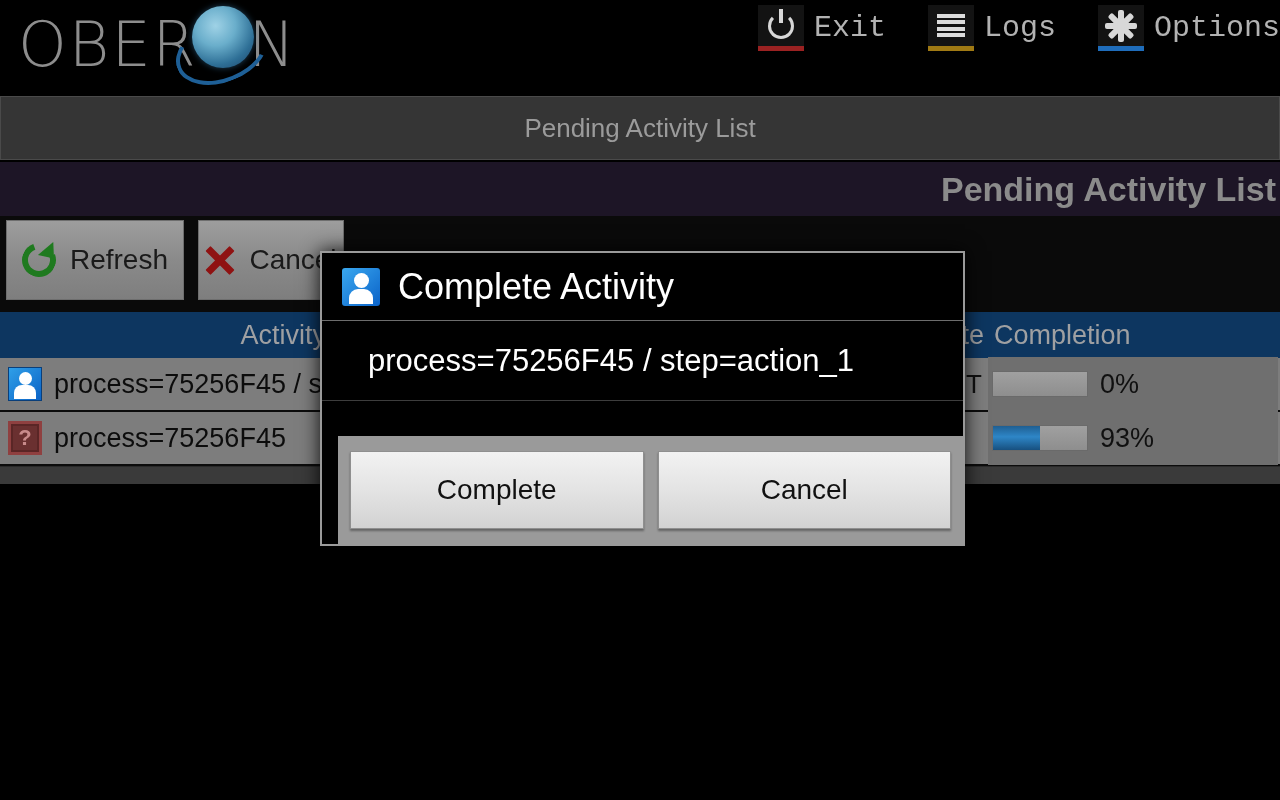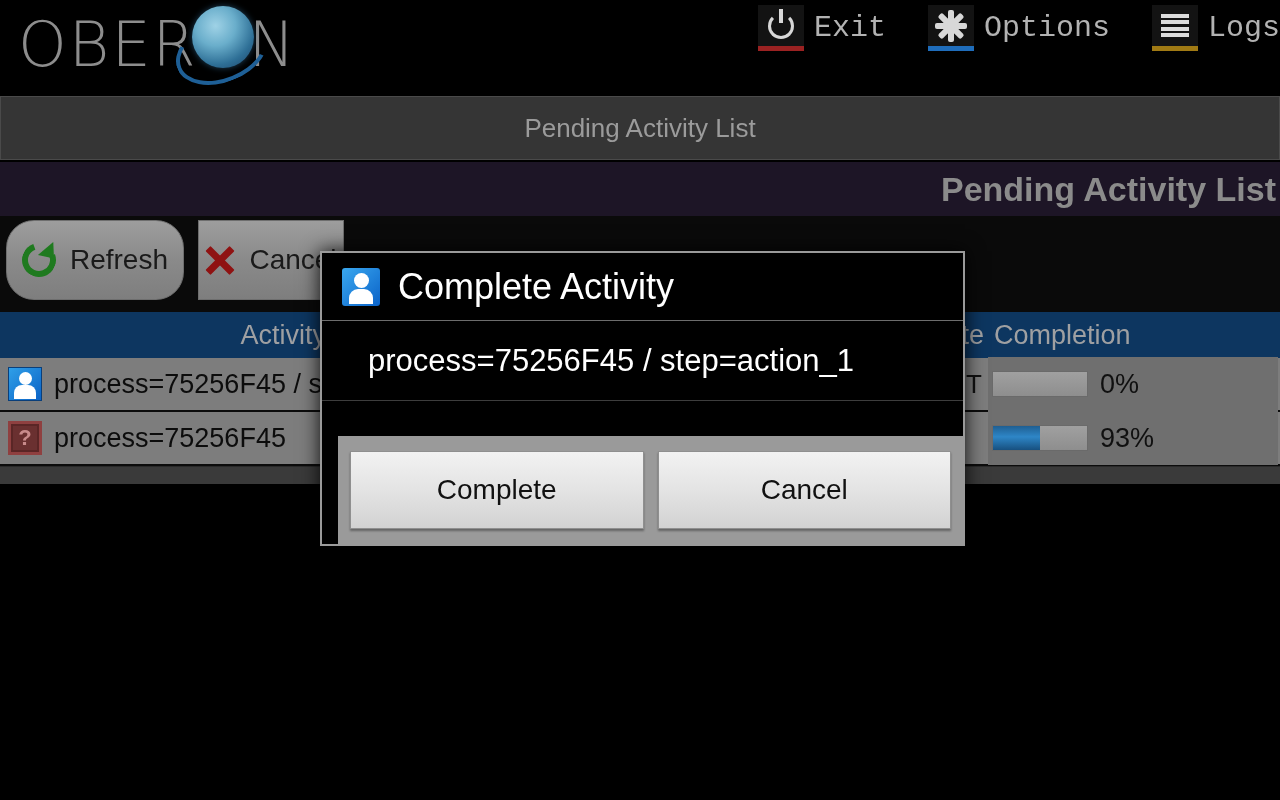--- a/index.html
+++ b/index.html
@@ -104,21 +104,21 @@
 
   
   .toolbar { position: absolute; left: 0; top: 216px; width: 1280px; height: 96px; background: #0a0a0a; }
   .tb-btn {
     position: absolute; top: 4px; height: 80px;
     background: linear-gradient(#9d9d9d, #8a8a8a 50%, #7e7e7e);
     border: 1px solid #6e6e6e;
     display: flex; align-items: center; justify-content: center; gap: 14px;
     cursor: pointer;
   }
-  .tb-btn.refresh { left: 6px; width: 178px; border-radius: 28px; }
+  .tb-btn.refresh { left: 6px; width: 178px; }
   .tb-btn.cancel  { left: 198px; width: 146px; }
   .tb-text { font-size: 28px; color: #1a1a1a; }
   .ico-refresh { width: 34px; height: 34px; border: 6px solid #1f7a1f; border-radius: 50%; border-top-color: transparent; position: relative; transform: rotate(25deg); }
   .ico-refresh::after { content:""; position:absolute; right:-6px; top:-6px; border-left:10px solid transparent; border-right:10px solid transparent; border-bottom:13px solid #1f7a1f; transform: rotate(115deg); }
   .ico-x { width: 30px; height: 30px; position: relative; }
   .ico-x i { position:absolute; left:-2px; top:12px; width:34px; height:7px; background:#8f1212; border-radius:1px; }
   .ico-x i:first-child { transform: rotate(45deg); }
   .ico-x i:last-child  { transform: rotate(-45deg); }
 
   
@@ -221,47 +221,47 @@
       <div class="logo-globe"></div>
     </div>
 
     <div class="menu">
 
       <div class="menu-item">
         <div class="mi-icon exit">
           <div class="ico-power"></div>
         </div>
         <div class="mi-label">Exit</div>
+      </div>
+
+      <div class="menu-item">
+        <div class="mi-icon logs">
+          <div class="ico-list">
+              <i></i>
+              <i></i>
+              <i></i>
+              <i></i>
+            </div>
+        </div>
+        <div class="mi-label">Logs</div>
       </div>
 
       <div class="menu-item">
         <div class="mi-icon opts">
           <div class="ico-gear">
             <span class="t"></span>
               <span class="t r45"></span>
               <span class="t r90"></span>
               <span class="t r135"></span>
             <span class="g-c"></span>
           </div>
         </div>
         <div class="mi-label">Options</div>
       </div>
 
-      <div class="menu-item">
-        <div class="mi-icon logs">
-          <div class="ico-list">
-              <i></i>
-              <i></i>
-              <i></i>
-              <i></i>
-            </div>
-        </div>
-        <div class="mi-label">Logs</div>
-      </div>
-
 
     </div>
   </div>
 
   <div class="tabstrip">
     <div class="tab-label">Pending Activity List</div>
   </div>
 
   <div class="titleband">
     <div class="titleband-text">Pending Activity List</div>

